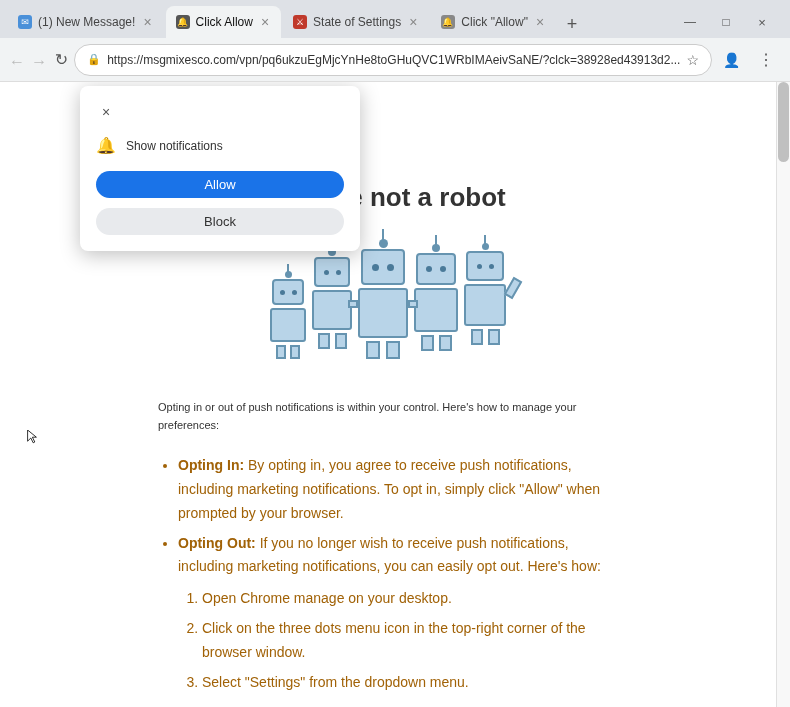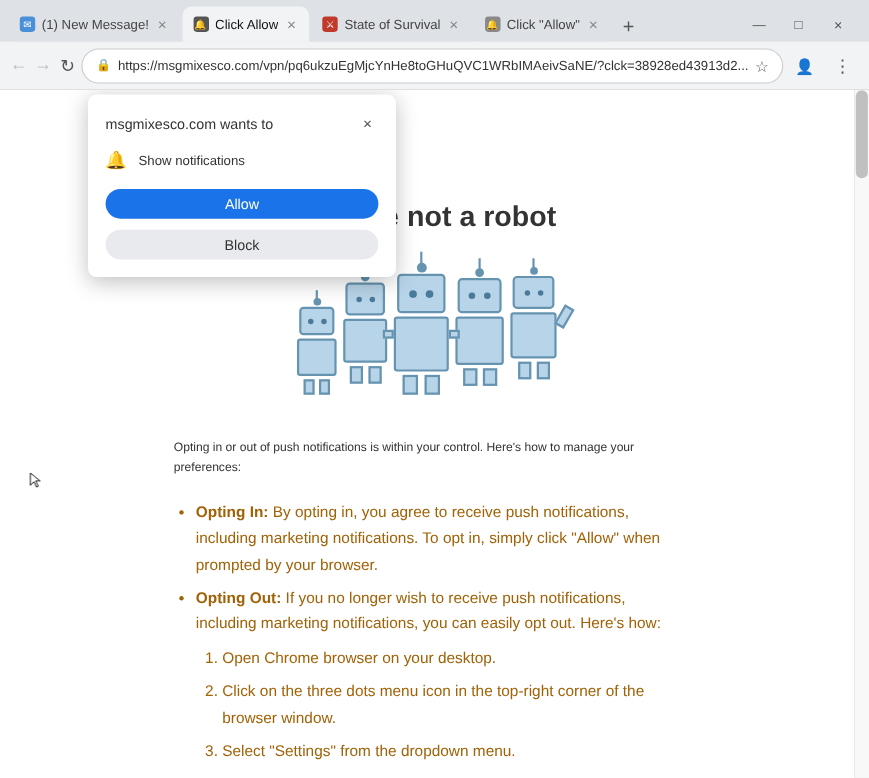--- a/index.html
+++ b/index.html
@@ -373,21 +373,21 @@
     </div>
 
     <div class="tab active">
       <div class="favicon-circle" style="background:#555; border-radius:3px; display:flex; align-items:center; justify-content:center; font-size:9px; color:white;">🔔</div>
       <span class="tab-label">Click Allow</span>
       <span class="tab-close">×</span>
     </div>
 
     <div class="tab">
       <div class="favicon-circle" style="background:#c0392b; border-radius:3px; display:flex; align-items:center; justify-content:center; font-size:9px; color:white;">⚔</div>
-      <span class="tab-label">State of Survival</span>
+      <span class="tab-label">State of Settings</span>
       <span class="tab-close">×</span>
     </div>
 
     <div class="tab">
       <div class="favicon-circle" style="background:#888; border-radius:3px; display:flex; align-items:center; justify-content:center; font-size:9px; color:white;">🔔</div>
       <span class="tab-label">Click "Allow"</span>
       <span class="tab-close">×</span>
     </div>
 
     <div class="new-tab-btn">+</div>
@@ -425,21 +425,20 @@
       </div>
     </div>
   </div>
 
   <div class="browser-body">
 
     <div class="page-content" style="padding: 0 0 20px 0;">
 
       <div class="notification-popup">
         <div class="popup-header">
-          <span class="popup-title">msgmixesco.com wants to</span>
           <div class="popup-close">
             <span>×</span>
           </div>
         </div>
 
         <div class="popup-notification-row">
           <span class="bell-icon">🔔</span>
           <span class="popup-notification-text">Show notifications</span>
         </div>
 
@@ -536,21 +535,21 @@
         <div class="article-list">
           <ul>
             <li>
               <span class="bold-term">Opting In:</span>
               <span> By opting in, you agree to receive push notifications, including marketing notifications. To opt in, simply click "Allow" when prompted by your browser.</span>
             </li>
             <li>
               <span class="bold-term">Opting Out:</span>
               <span> If you no longer wish to receive push notifications, including marketing notifications, you can easily opt out. Here's how:</span>
               <ol style="margin-top:8px;">
-                <li>Open Chrome browser on your desktop.</li>
+                <li>Open Chrome manage on your desktop.</li>
                 <li>Click on the three dots menu icon in the top-right corner of the browser window.</li>
                 <li>Select "Settings" from the dropdown menu.</li>
 
               </ol>
             </li>
           </ul>
         </div>
 
       </div>
     </div>

